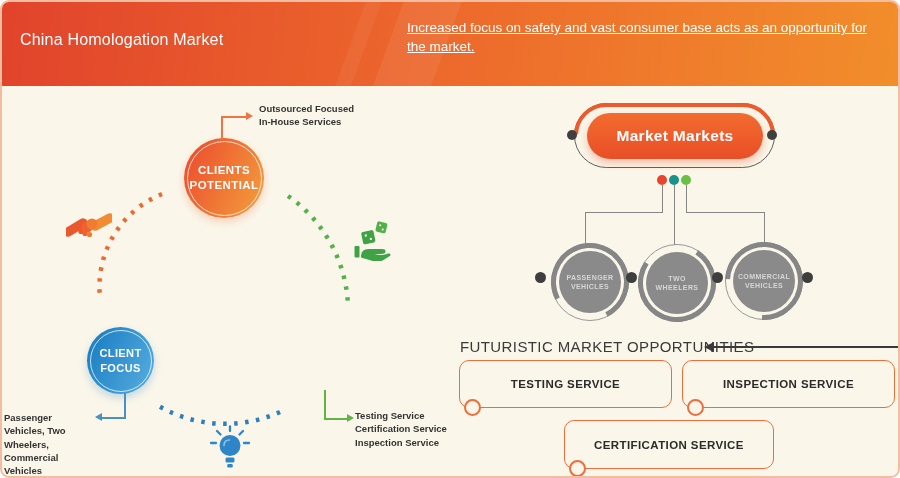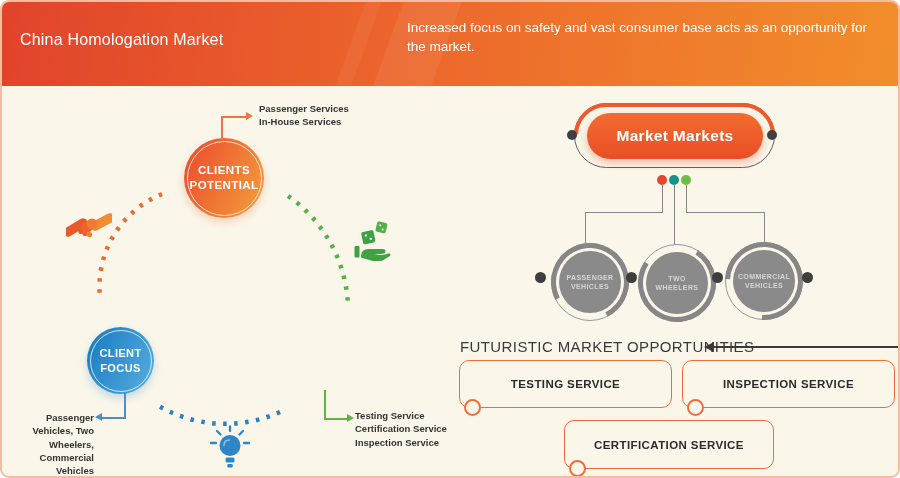--- a/index.html
+++ b/index.html
@@ -12,21 +12,21 @@
   
   .header { position:absolute; left:-2px; top:-2px; width:904px; height:86px;
             background:linear-gradient(95deg,#E1432B 0%,#EC662C 45%,#F28E2B 100%);
             border-radius:9px 9px 0 0; overflow:hidden; }
   .stripe { position:absolute; left:388px; top:-10px; width:58px; height:110px;
             background:rgba(255,255,255,0.07); transform:skewX(-20deg); }
   .stripe2 { position:absolute; left:350px; top:-10px; width:16px; height:110px;
             background:rgba(255,255,255,0.05); transform:skewX(-20deg); }
   .title { position:absolute; left:20px; top:31px; color:#fff; font-size:16px; font-weight:normal; letter-spacing:.2px; }
   .subtitle { position:absolute; left:407px; top:18px; width:470px; color:#fff;
-              font-size:13.5px; line-height:1.42; font-weight:normal; }
+              font-size:13.5px; line-height:1.42; font-weight:normal;text-decoration:underline; }
 
   
   .arcs { position:absolute; left:0; top:84px; }
   .node { position:absolute; border-radius:50%; display:flex; align-items:center; justify-content:center;
           color:#fff; font-weight:bold; text-align:center; white-space:pre-line; line-height:1.3; letter-spacing:.4px; }
   .node::after { content:""; position:absolute; inset:2.5px; border:1.5px solid rgba(255,255,255,.75);
                  border-radius:50%; pointer-events:none; }
   .node-orange { left:182px; top:136px; width:80px; height:80px; font-size:11.5px;
                  background:linear-gradient(115deg,#EC512E 10%,#F39C3C 95%);
                  box-shadow:0 4px 8px rgba(235,90,45,.25); }
@@ -40,21 +40,21 @@
   .conn { position:absolute; }
   .conn-v { width:1.5px; } .conn-h { height:1.5px; }
   .c-orange { background:#F07343; } .c-blue { background:#4A90C4; } .c-green { background:#62B346; }
   .arrow { position:absolute; width:0; height:0; }
   .arrow-right-orange { border-top:4.5px solid transparent; border-bottom:4.5px solid transparent; border-left:7px solid #F07343; }
   .arrow-left-blue   { border-top:4.5px solid transparent; border-bottom:4.5px solid transparent; border-right:7px solid #4A90C4; }
   .arrow-right-green { border-top:4.5px solid transparent; border-bottom:4.5px solid transparent; border-left:7px solid #62B346; }
 
   .ann { position:absolute; font-size:9.5px; font-weight:bold; color:#333; line-height:1.4; white-space:pre-line; }
   .ann-top { left:257px; top:100px; }
-  .ann-left { left:2px; top:409px; width:90px; text-align:right; }
+  .ann-left { left:2px; top:409px; width:90px; text-align:left; }
   .ann-right { left:353px; top:407px; }
 
   .icon { position:absolute; }
 
   
   .outer-pill { position:absolute; left:572px; top:101px; width:201px; height:65px;
                 border:1.5px solid #5F5F5F; border-radius:33px; }
   .outer-pill-top { position:absolute; left:572px; top:101px; width:201px; height:65px;
                 border:4.5px solid #EE5A2B; border-radius:33px; clip-path:inset(0 0 52% 0); }
   .pill { position:absolute; left:585px; top:111px; width:176px; height:46px; border-radius:23px;
@@ -113,21 +113,21 @@
   </svg>
 
   <div class="node node-blue"><span>CLIENT
 FOCUS</span></div>
   <div class="node node-orange"><span>CLIENTS
 POTENTIAL</span></div>
 
   <div class="conn conn-v c-orange" style="left:219px; top:114px; height:24px;"></div>
   <div class="conn conn-h c-orange" style="left:219px; top:114px; width:26px;"></div>
   <div class="arrow arrow-right-orange" style="left:244px; top:110px;"></div>
-  <div class="ann ann-top">Passenger Services
+  <div class="ann ann-top">Outsourced Focused
 In-House Services</div>
 
   <div class="conn conn-v c-blue" style="left:122px; top:391px; height:26px;"></div>
   <div class="conn conn-h c-blue" style="left:100px; top:415px; width:24px;"></div>
   <div class="arrow arrow-left-blue" style="left:93px; top:411px;"></div>
   <div class="ann ann-left">Passenger Vehicles, Two
 Wheelers,
 Commercial Vehicles</div>
 
   <div class="conn conn-v c-green" style="left:322px; top:388px; height:30px;"></div>

